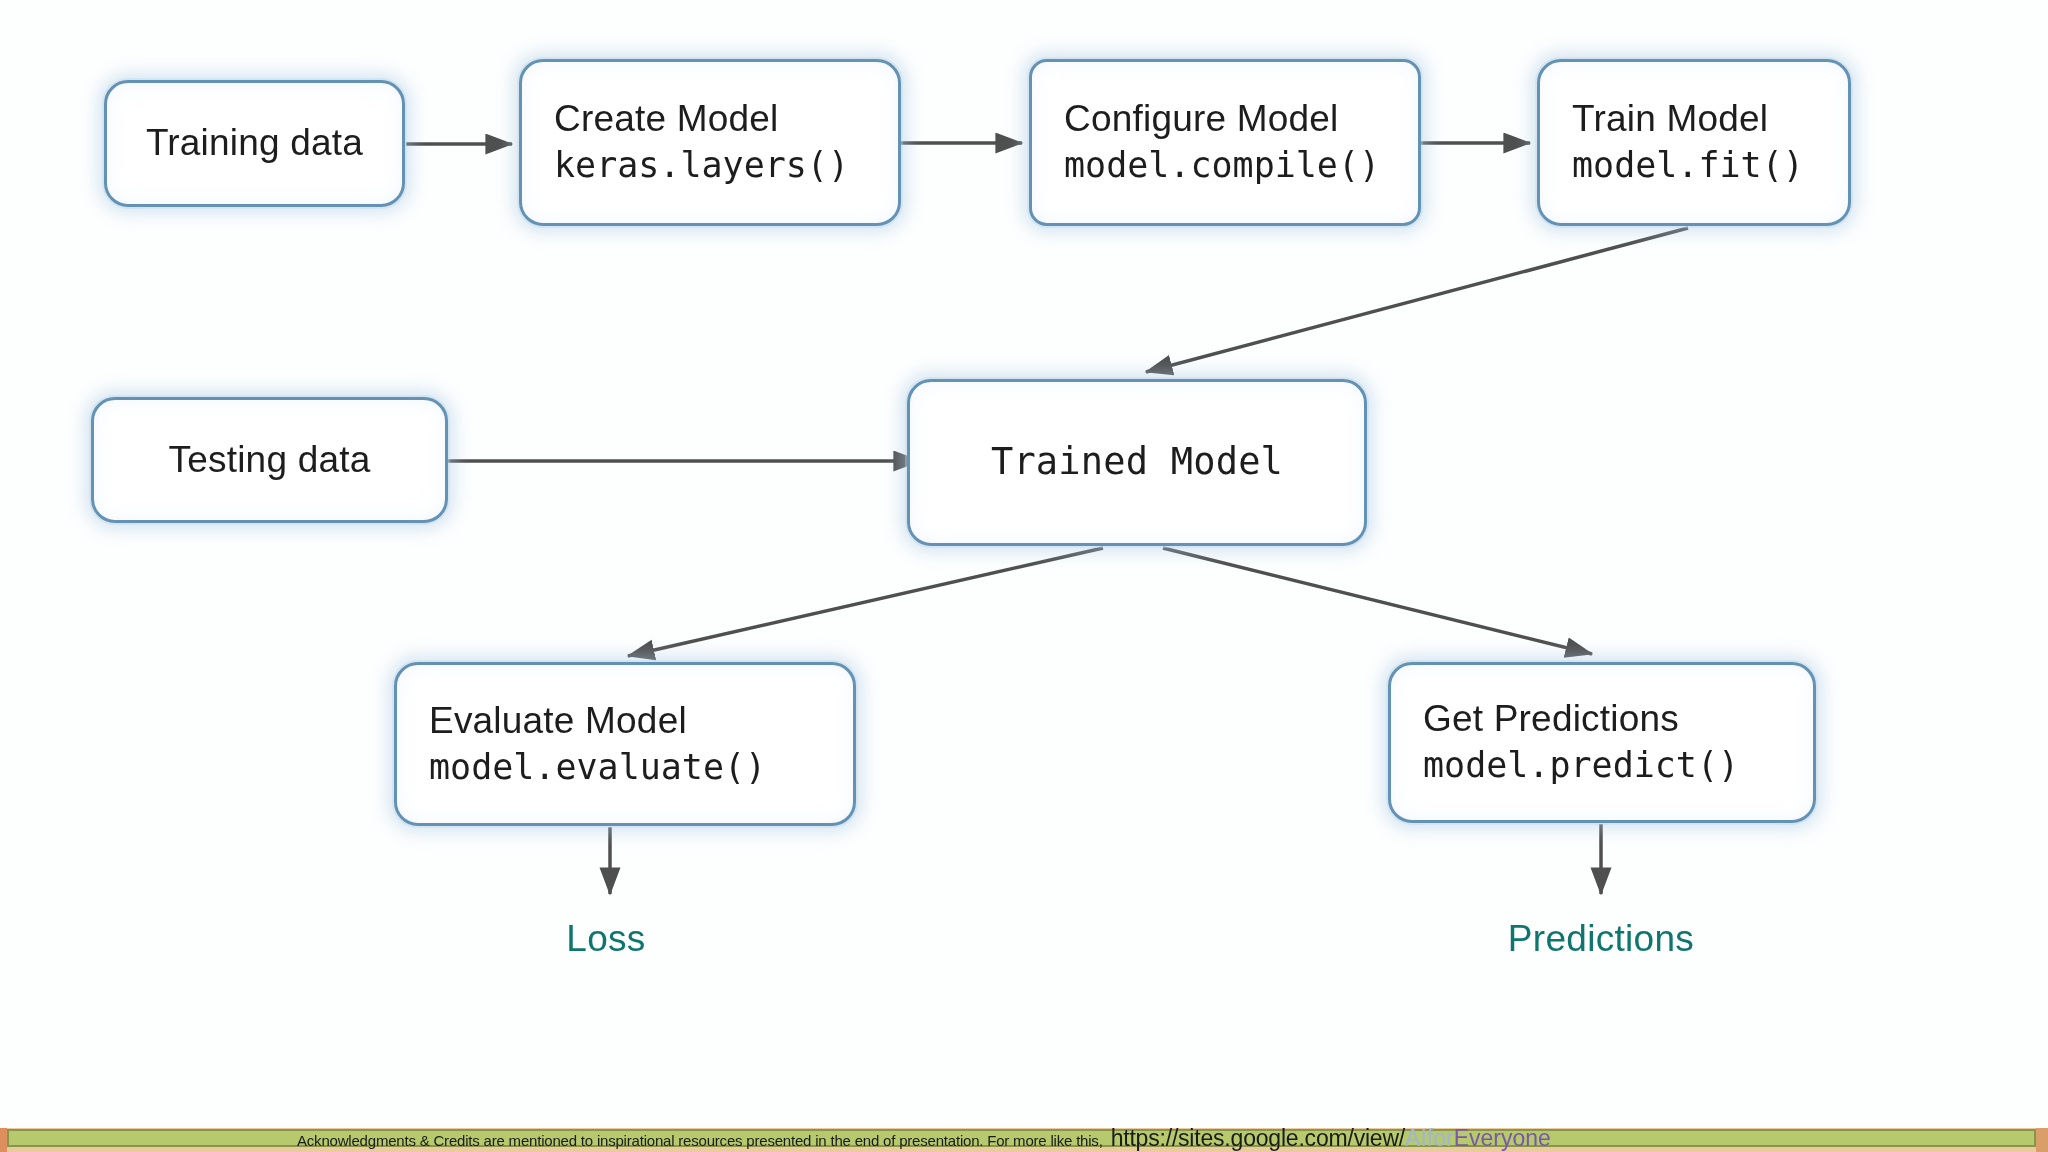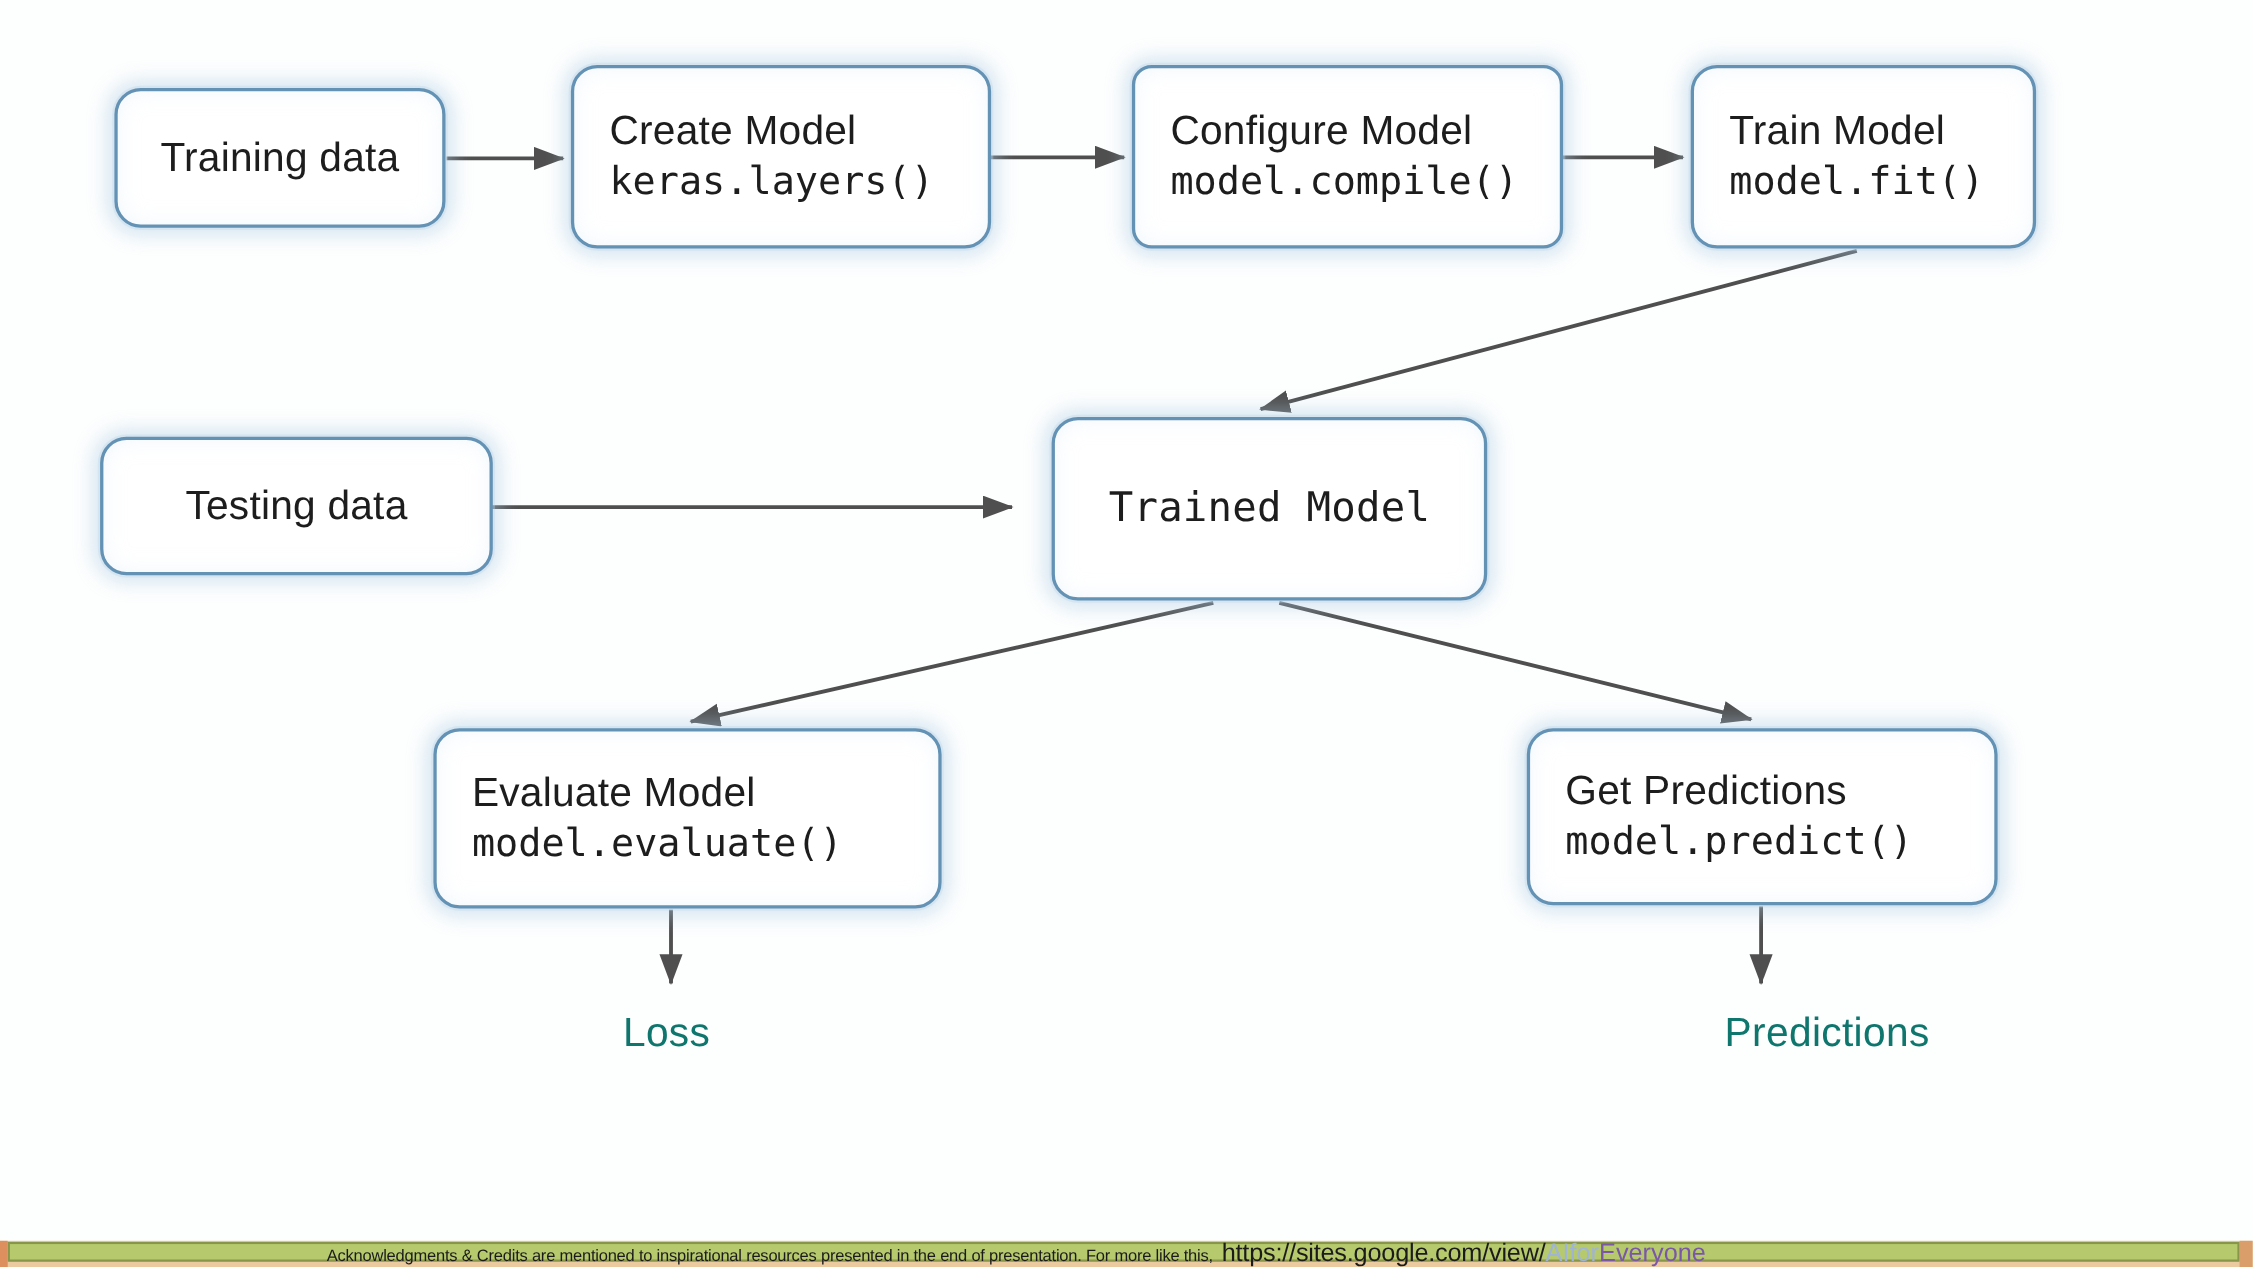--- a/index.html
+++ b/index.html
@@ -84,36 +84,36 @@
 
   <div class="node pad" style="left:1537px;top:59px;width:314px;height:167px;">
     <div class="node-title">Train Model</div>
     <div class="node-code">model.fit()</div>
   </div>
 
   <div class="node center" style="left:91px;top:397px;width:357px;height:126px;">
     <div class="node-title">Testing data</div>
   </div>
 
-  <div class="node center" style="left:956px;top:379px;width:396px;height:167px;">
+  <div class="node center" style="left:907px;top:379px;width:460px;height:167px;">
     <div class="node-title mono">Trained Model</div>
   </div>
 
   <div class="node pad" style="left:394px;top:662px;width:462px;height:164px;">
     <div class="node-title">Evaluate Model</div>
     <div class="node-code">model.evaluate()</div>
   </div>
 
   <div class="node pad" style="left:1388px;top:662px;width:428px;height:161px;">
     <div class="node-title">Get Predictions</div>
     <div class="node-code">model.predict()</div>
   </div>
 
   <div class="out-label" style="left:516px;top:918px;width:180px;">Loss</div>
-  <div class="out-label" style="left:1508px;top:918px;width:306px;">Predictions</div>
+  <div class="out-label" style="left:1448px;top:918px;width:306px;">Predictions</div>
 
   <div class="footer-outer"></div>
   <div class="footer-bar"></div>
   <div class="footer-left-accent"></div>
   <div class="footer-right-accent"></div>
   <div class="footer-text">
     <span class="footer-main">Acknowledgments &amp; Credits are mentioned to inspirational resources presented in the end of presentation.  For more like this,</span>
     <span class="footer-url">https://sites.google.com/view/</span>
     <span class="footer-link-a">AIfor</span>
     <span class="footer-link-b">Everyone</span>

